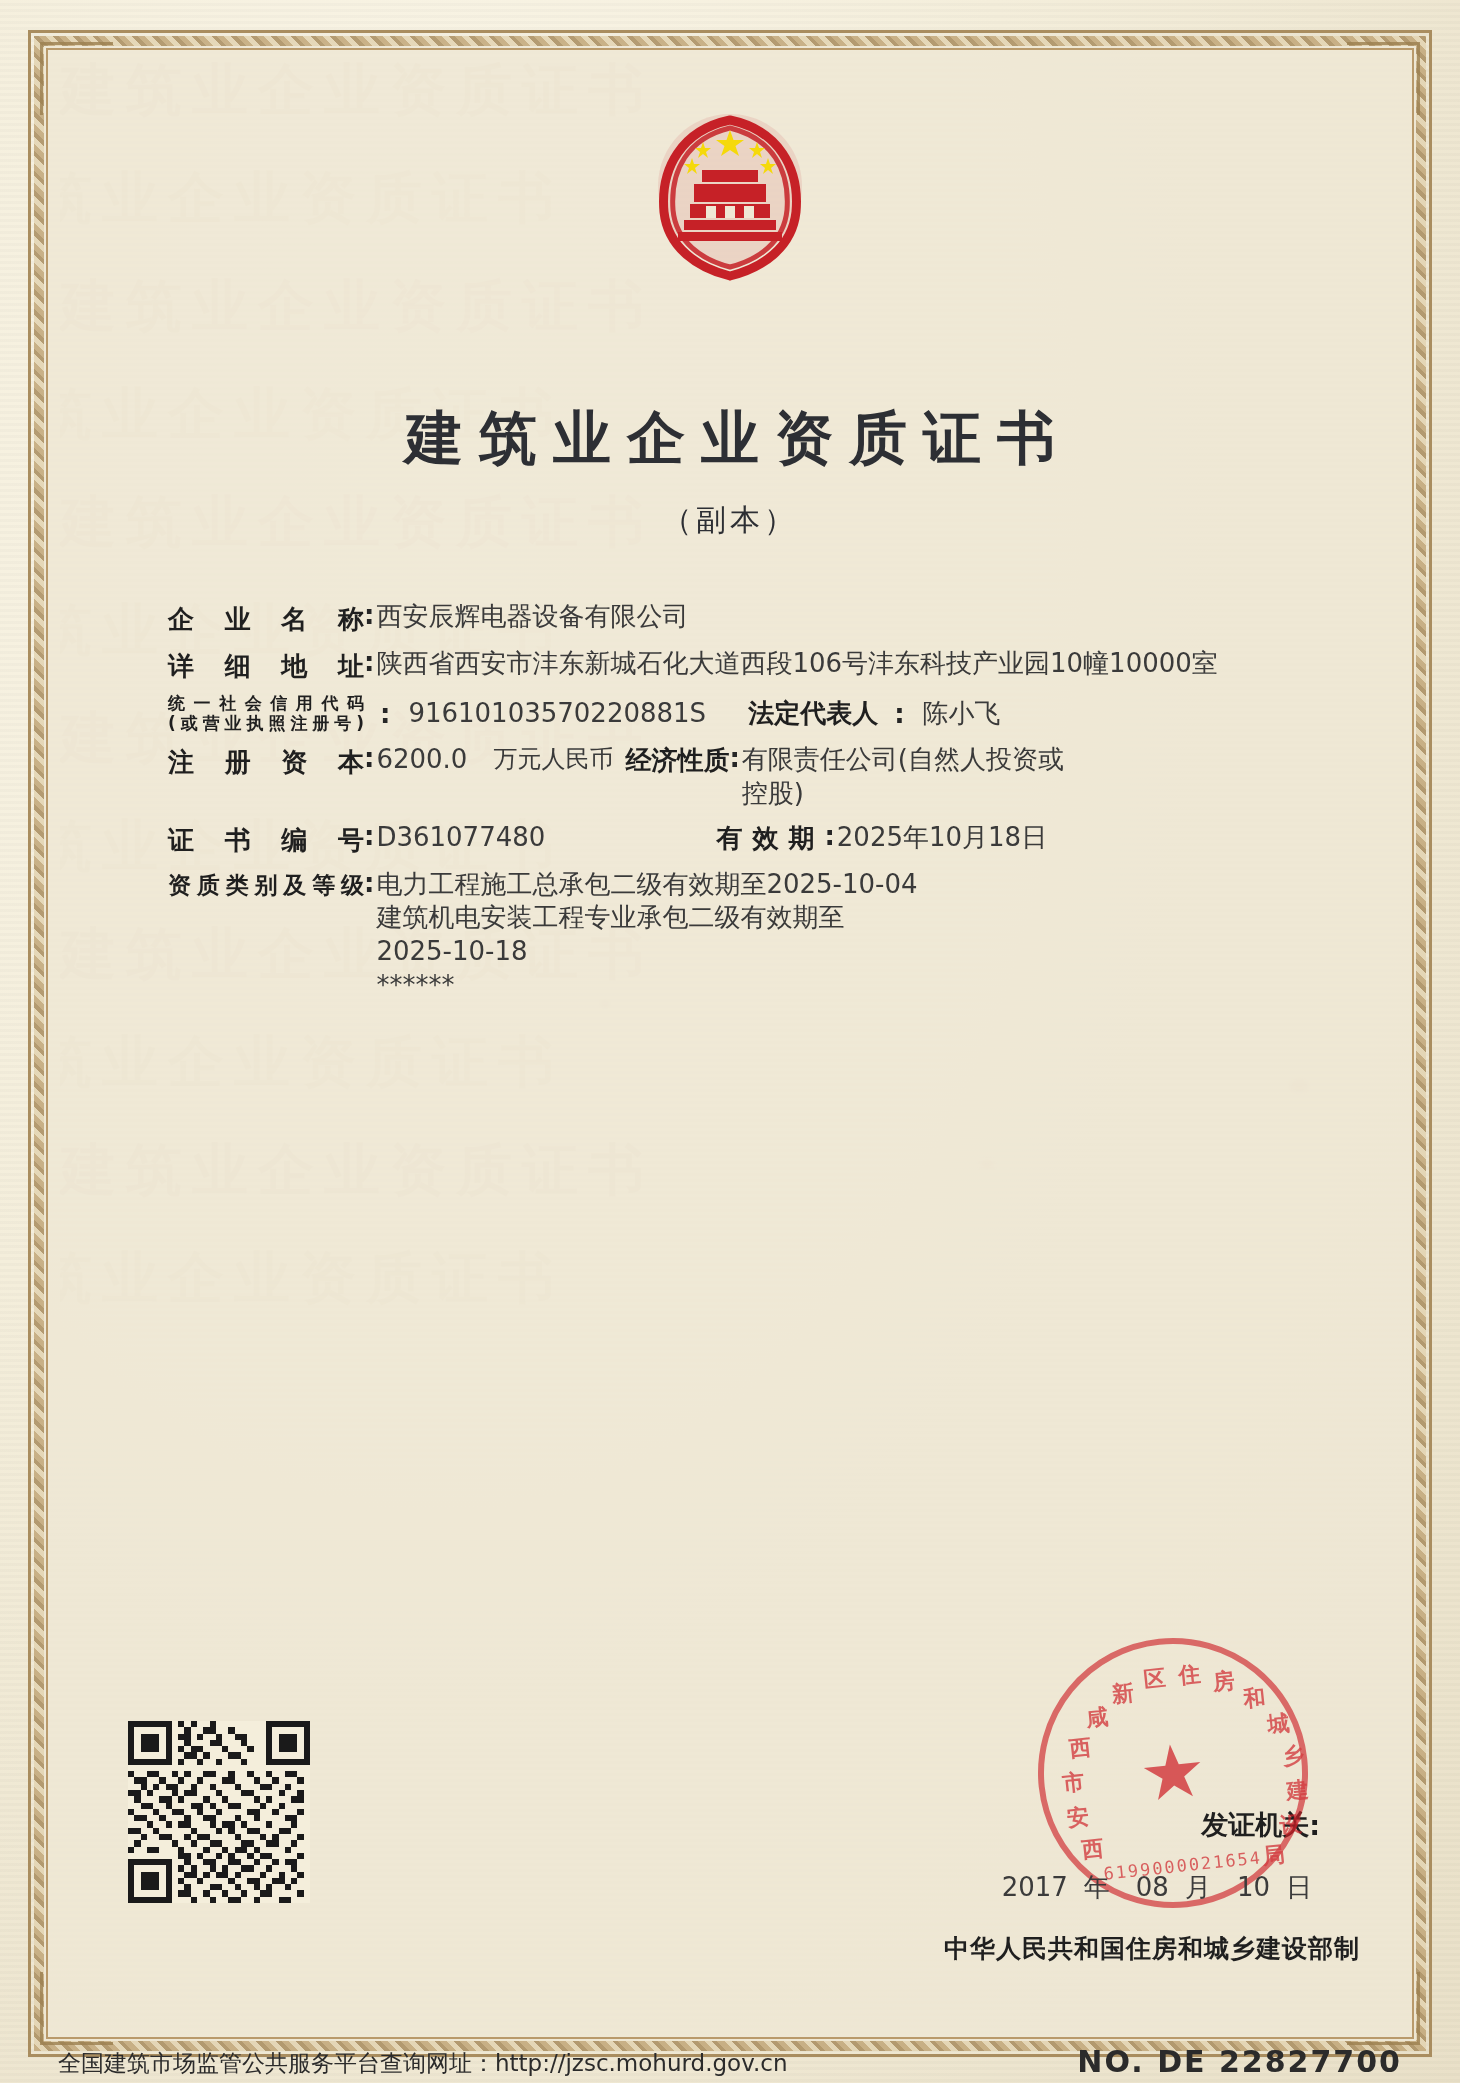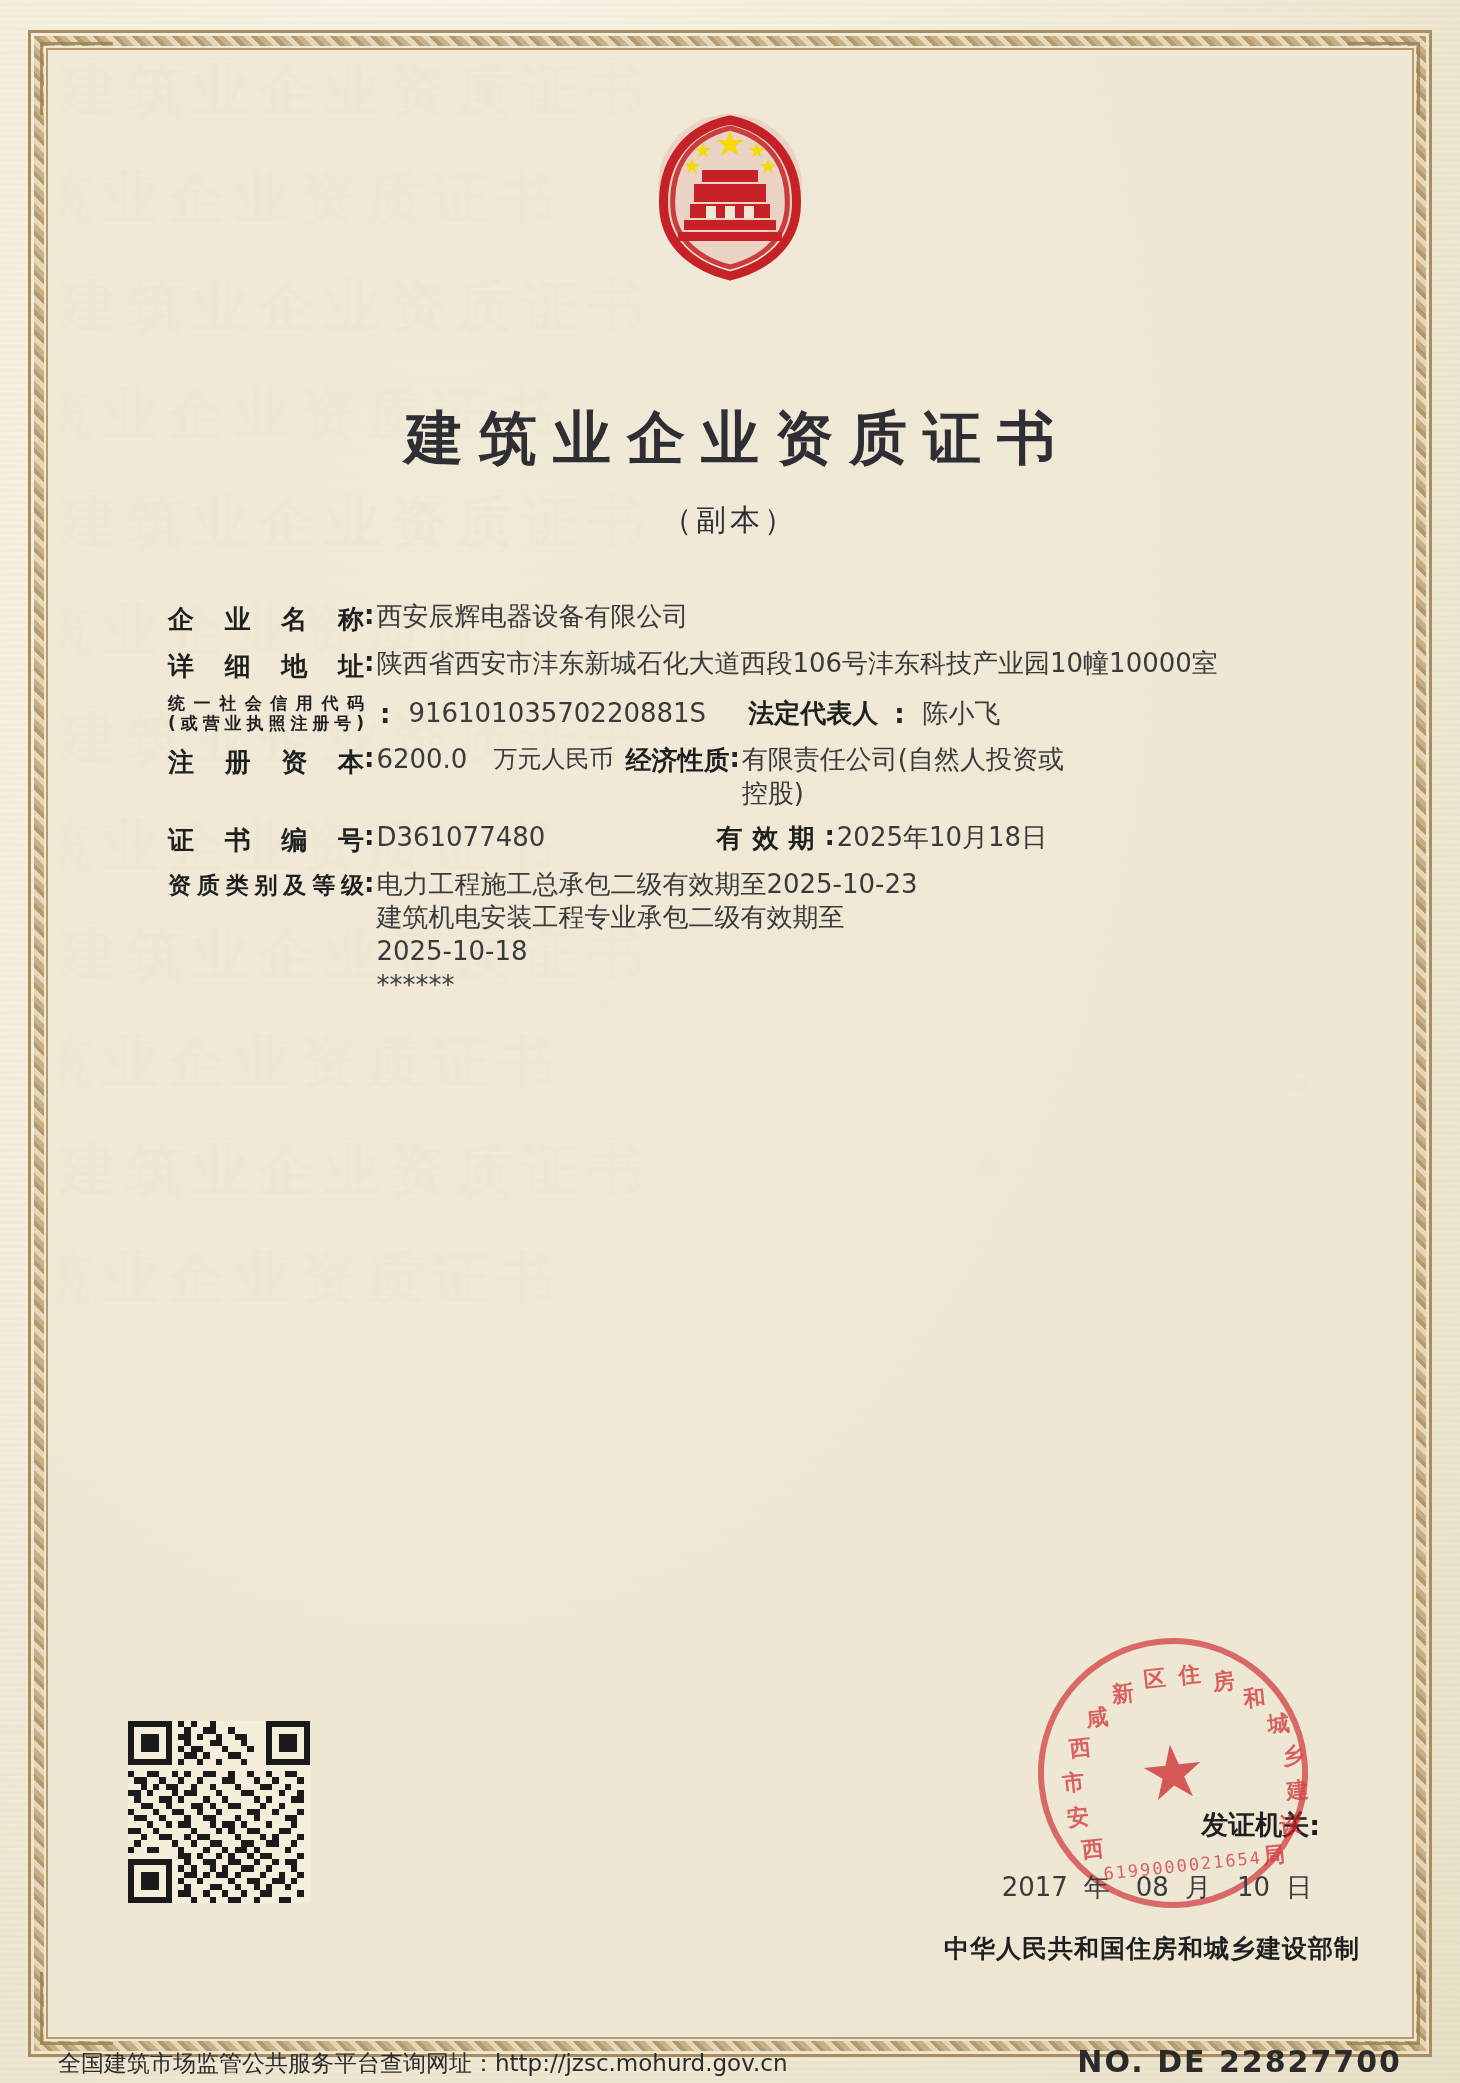--- a/index.html
+++ b/index.html
@@ -291,21 +291,21 @@
       <div class="half-val" style="width:300px;">D361077480</div>
       <div class="inline-lbl sp" style="margin-left:40px;">有效期</div>
       <div class="colon">:</div>
       <div class="val" style="flex:0 0 auto;">2025年10月18日</div>
     </div>
 
     <div class="row" style="margin-top:8px;">
       <div class="lbl" style="font-size:23px;">资质类别及等级</div>
       <div class="colon">:</div>
       <div class="val">
-        <div>电力工程施工总承包二级有效期至2025-10-23</div>
+        <div>电力工程施工总承包二级有效期至2025-10-04</div>
         <div>建筑机电安装工程专业承包二级有效期至</div>
         <div>2025-10-18</div>
         <div>******</div>
       </div>
     </div>
 
   </div>
 
   <div class="qr">
     <svg viewBox="0 0 29 29" width="182" height="182" shape-rendering="crispEdges" aria-hidden="true">

